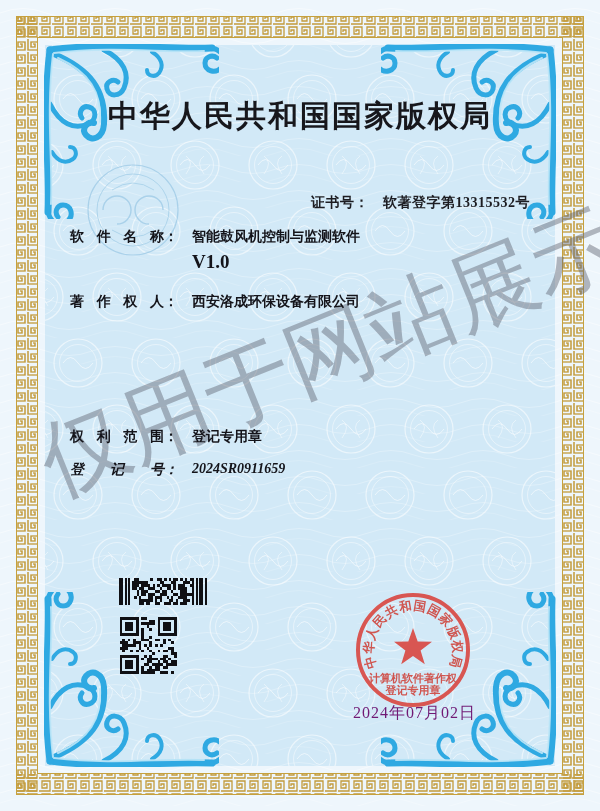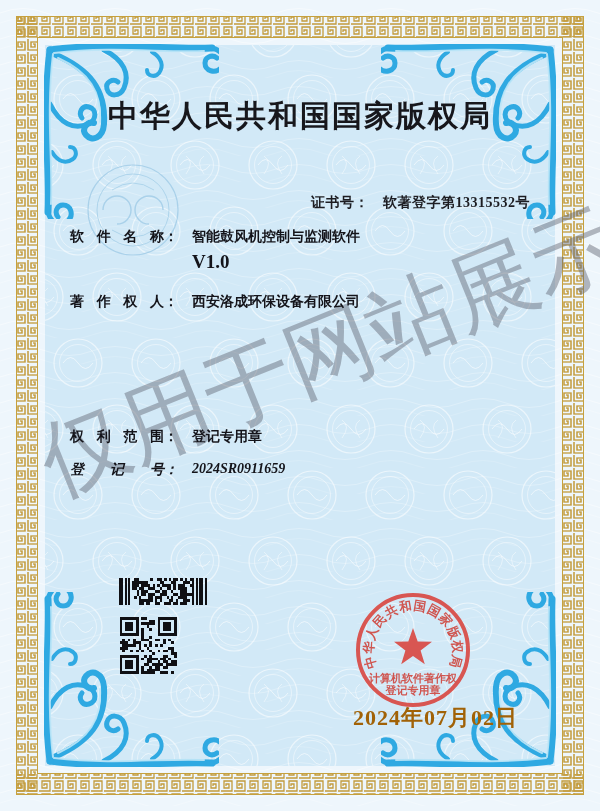--- a/index.html
+++ b/index.html
@@ -24,21 +24,21 @@
           font-size:14px;font-weight:bold;letter-spacing:.5px;}
   .field{position:absolute;left:70px;color:#14141a;font-size:14px;font-weight:bold;
          white-space:nowrap;}
   .field .lbl{display:inline-block;width:94px;text-align:justify;text-align-last:justify;
               vertical-align:top;}
   .field .col{display:inline-block;vertical-align:top;}
   .field .val{display:inline-block;margin-left:14px;vertical-align:top;}
   .val2{position:absolute;left:192px;color:#14141a;font-size:19px;font-weight:bold;}
   .body-par{position:absolute;left:60px;right:58px;color:#14141a;font-size:15.5px;
             font-weight:bold;line-height:37px;text-indent:2em;text-align:justify;}
-  .date{position:absolute;color:#a16207;font-size:22px;font-weight:bold;letter-spacing:1px;}
+  .date{position:absolute;color:#701a75;font-size:16px;font-weight:normal;letter-spacing:1px;}
 
   
   .watermark{position:absolute;left:330px;top:352px;transform:translate(-50%,-50%) rotate(-22deg);
              font-size:88px;font-weight:400;color:rgba(95,100,112,.45);
              white-space:nowrap;letter-spacing:0px;pointer-events:none;z-index:5;}
 
   .z-bg{z-index:1;} .z-flourish{z-index:2;} .z-text{z-index:6;} .z-seal{z-index:7;} .z-date{z-index:8;}
 </style>
 </head>
 <body>

